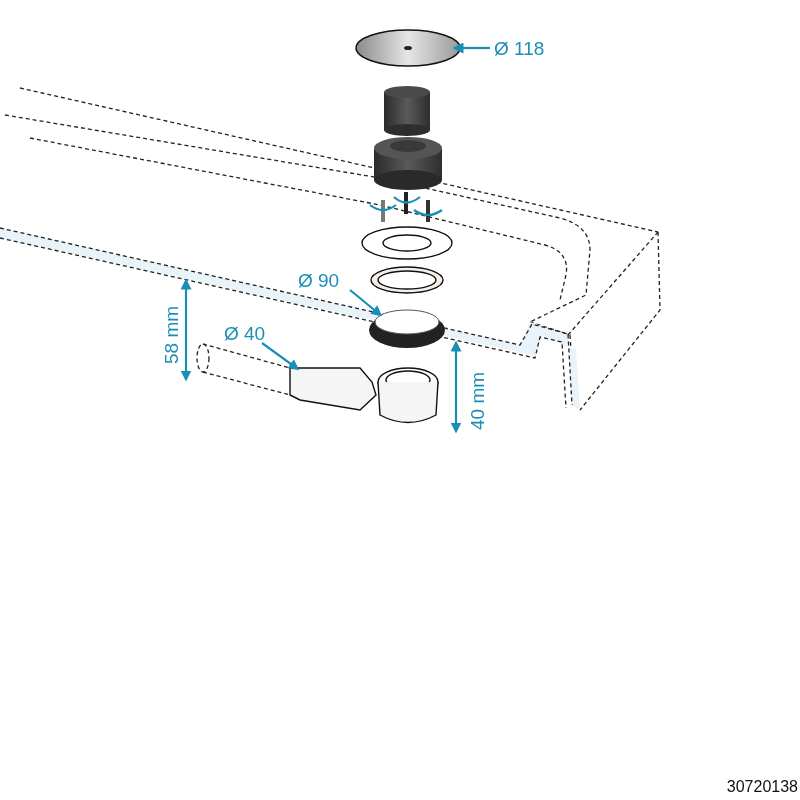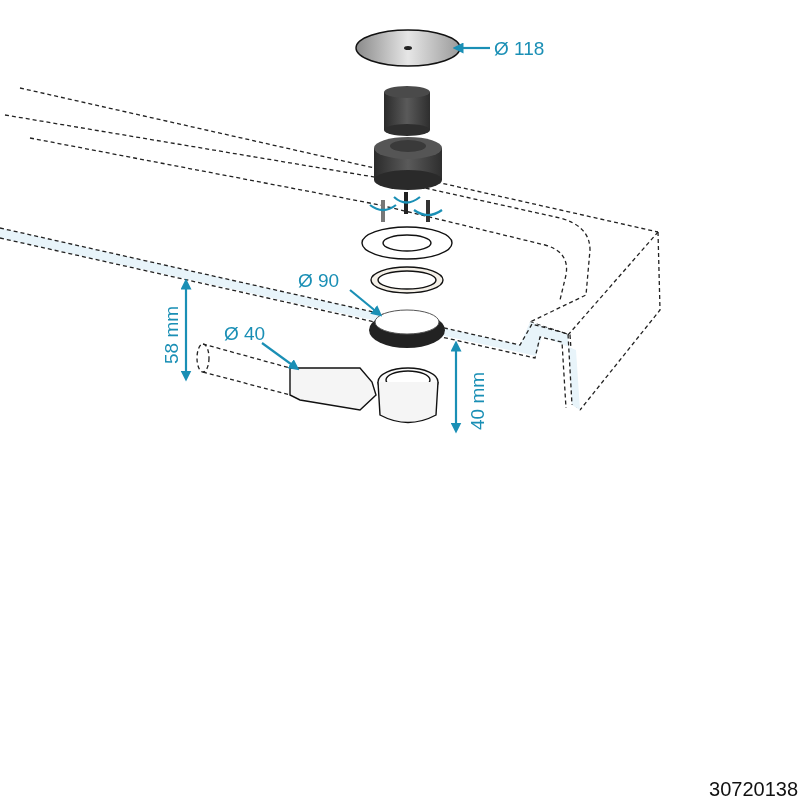--- a/index.html
+++ b/index.html
@@ -1,21 +1,21 @@
 <!DOCTYPE html>
 <html><head>
 <meta charset="utf-8">
 <style>
   html, body { margin: 0; padding: 0; background: #ffffff; }
   body { width: 800px; height: 800px; position: relative; overflow: hidden; font-family: "Liberation Sans", sans-serif; }
   svg#diagram { position: absolute; left: 0; top: 0; width: 800px; height: 800px; }
   .dash { fill: none; stroke: #222; stroke-width: 1.3; stroke-dasharray: 4 3; }
   .dim { stroke: #1a8fb5; stroke-width: 2.2; fill: none; }
   .label { fill: #1a8fb5; font-family: "Liberation Sans", sans-serif; font-size: 19px; }
-  .code { position: absolute; right: 2px; top: 778px; font-family: "Liberation Sans", sans-serif; font-size: 20px; color: #111; }
+  .code { position: absolute; right: 2px; top: 778px; font-family: "Liberation Sans", sans-serif; font-size: 16px; color: #111; }
   .part { stroke: #111; stroke-width: 1.4; }
 </style>
 </head>
 <body>
 
 <svg id="diagram" viewBox="0 0 800 800" xmlns="http://www.w3.org/2000/svg">
   <defs>
     <linearGradient id="metal" x1="0" y1="0" x2="1" y2="0">
       <stop offset="0" stop-color="#8a8a8a"></stop>
       <stop offset="0.5" stop-color="#e6e6e6"></stop>

